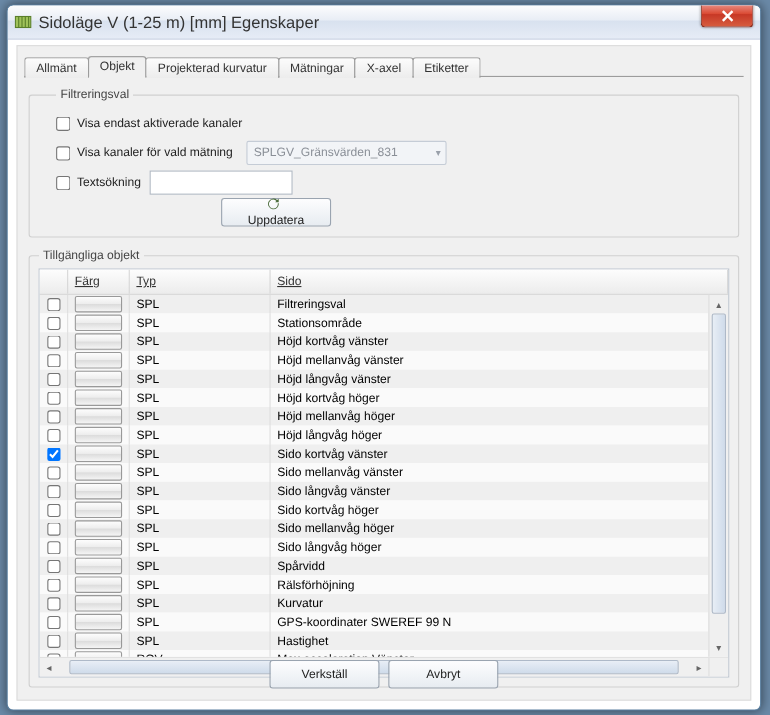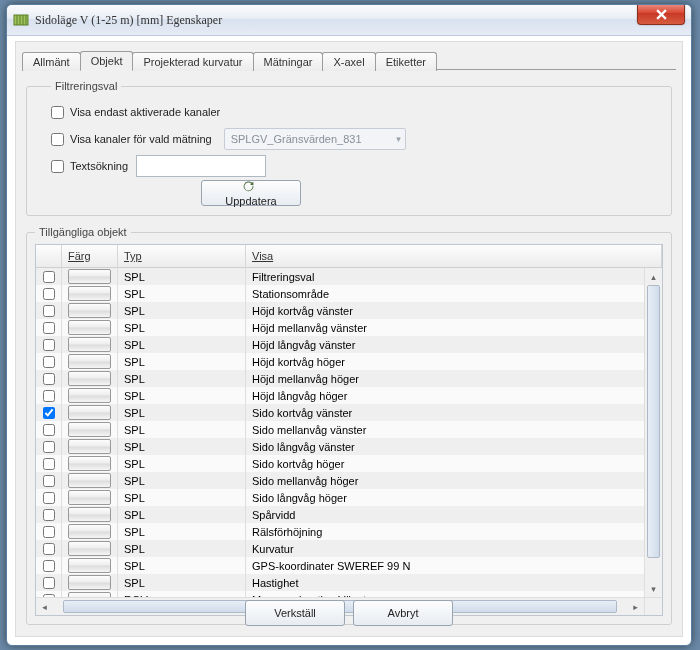--- a/index.html
+++ b/index.html
@@ -23,21 +23,21 @@
     background:linear-gradient(to bottom,#fcfcfd 0%,#e8edf5 45%,#d8e1ef 46%,#e6ecf6 100%);
     border-bottom:1px solid #c0cbe0;
     display:flex; align-items:center;
     padding:0 0 0 6px;
     position:relative;
   }
   .titlebar .icon {
     width:16px; height:16px; margin-right:6px;
     display:inline-flex; align-items:center; justify-content:center;
   }
-  .title-text { color:#333; font-size:12px;font-family:Liberation Serif, serif; }
+  .title-text { color:#333; font-size:15px; }
   .close-btn {
     position:absolute; right:6px; top:-1px;
     width:46px; height:20px;
     background:linear-gradient(to bottom,#eb8f85 0%,#d9462f 45%,#c73826 46%,#d65c3f 100%);
     border:1px solid #8a2e1e; border-top:none;
     border-radius:0 0 4px 4px;
     display:flex; align-items:center; justify-content:center;
     box-shadow:0 0 2px rgba(0,0,0,0.3);
   }
   .close-btn svg { width:11px; height:11px; }
@@ -243,21 +243,21 @@
       </div>
     </fieldset>
 
     <fieldset style="padding:6px 8px 8px 8px">
       <legend>Tillgängliga objekt</legend>
       <div class="tablewrap">
         <div class="thead">
           <div class="th col-chk"></div>
           <div class="th col-color">Färg</div>
           <div class="th col-type">Typ</div>
-          <div class="th col-name">Visa</div>
+          <div class="th col-name">Sido</div>
         </div>
         <div class="tbody">
           <div class="rows-clip" id="rows-host">
               <div class="tr">
                 <div class="td col-chk">
                   <input type="checkbox" style="">
                 </div>
                 <div class="td col-color">
                   <div class="swatch"></div>
                 </div>

